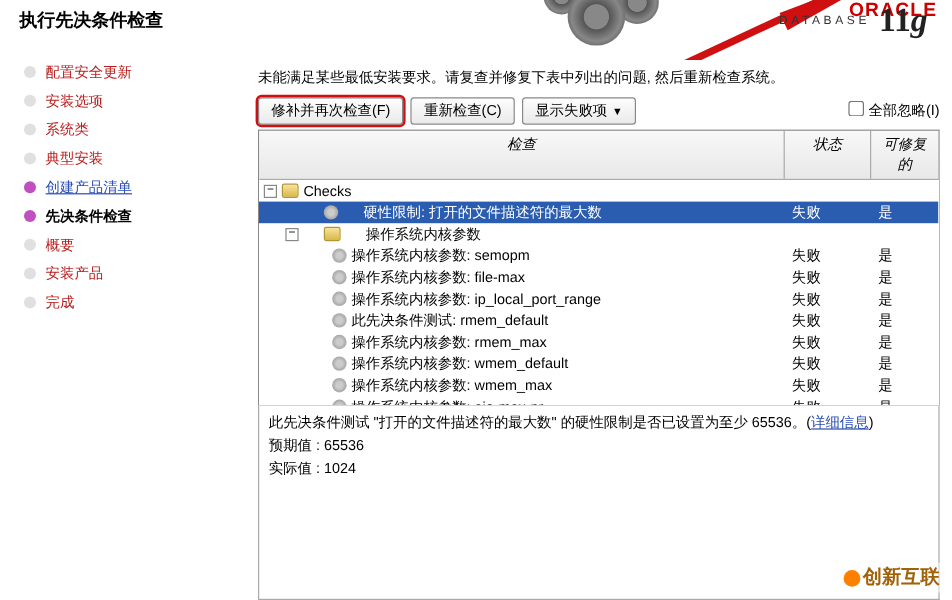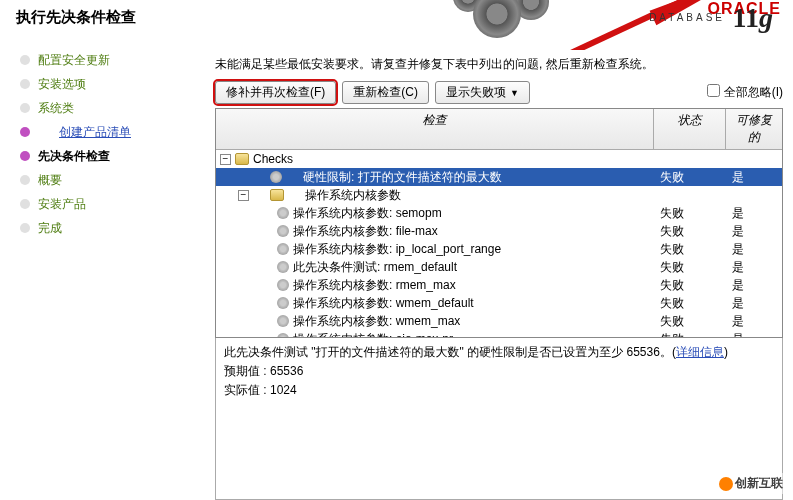--- a/index.html
+++ b/index.html
@@ -37,22 +37,22 @@
   .nav-bullet {
     width: 10px; height: 10px;
     border-radius: 50%;
     background: #e0e0e0;
     margin-right: 8px;
     flex-shrink: 0;
   }
   .nav-bullet.active { background: #c050c0; }
   .nav-item.link a { color: #2a4db7; text-decoration: underline; }
   .nav-item.current { font-weight: bold; }
-  .nav-label { color: #4d7c0f; }
-  .nav-item.link .nav-label { color: #2a4db7; margin-left: 21px; }
+  .nav-label { color: #b91c1c; }
+  .nav-item.link .nav-label { color: #2a4db7; }
   .nav-item.current .nav-label { color: #000; }
   .nav-line {
     position: absolute;
     left: 20px; top: 52px;
     width: 2px; height: 205px;
     background: #e8e8e8;
     z-index: -1;
   }
 
   .main { flex: 1; position: relative; display: flex; flex-direction: column; }
@@ -193,22 +193,22 @@
     background: #fff;
     flex: 1;
     overflow: hidden;
   }
   .detail-line { margin-bottom: 2px; }
   .link-text { color: #2a4db7; text-decoration: underline; cursor: pointer; }
 
   .watermark {
     position: absolute;
     right: 6px; bottom: 6px;
-    font-size: 12px;
-    color: #404040;
+    font-size: 16px;
+    color: #a16207;
     font-weight: bold;
     background: rgba(255,255,255,0.5);
     padding: 2px 4px;
     border-radius: 4px;
   }
   .watermark .dot {
     display: inline-block; width: 14px; height: 14px;
     background: #ff8000; border-radius: 50%;
     vertical-align: middle; margin-right: 2px;
   }
@@ -225,20 +225,24 @@
           <span class="nav-bullet"></span>
           <span class="nav-label">配置安全更新</span>
         </li>
         <li class="nav-item">
           <span class="nav-bullet"></span>
           <span class="nav-label">安装选项</span>
         </li>
         <li class="nav-item">
           <span class="nav-bullet"></span>
           <span class="nav-label">系统类</span>
+        </li>
+        <li class="nav-item">
+          <span class="nav-bullet"></span>
+          <span class="nav-label">典型安装</span>
         </li>
         <li class="nav-item link">
           <span class="nav-bullet active"></span>
           <span class="nav-label"><a href="#">创建产品清单</a></span>
         </li>
         <li class="nav-item current">
           <span class="nav-bullet active"></span>
           <span class="nav-label">先决条件检查</span>
         </li>
         <li class="nav-item">

